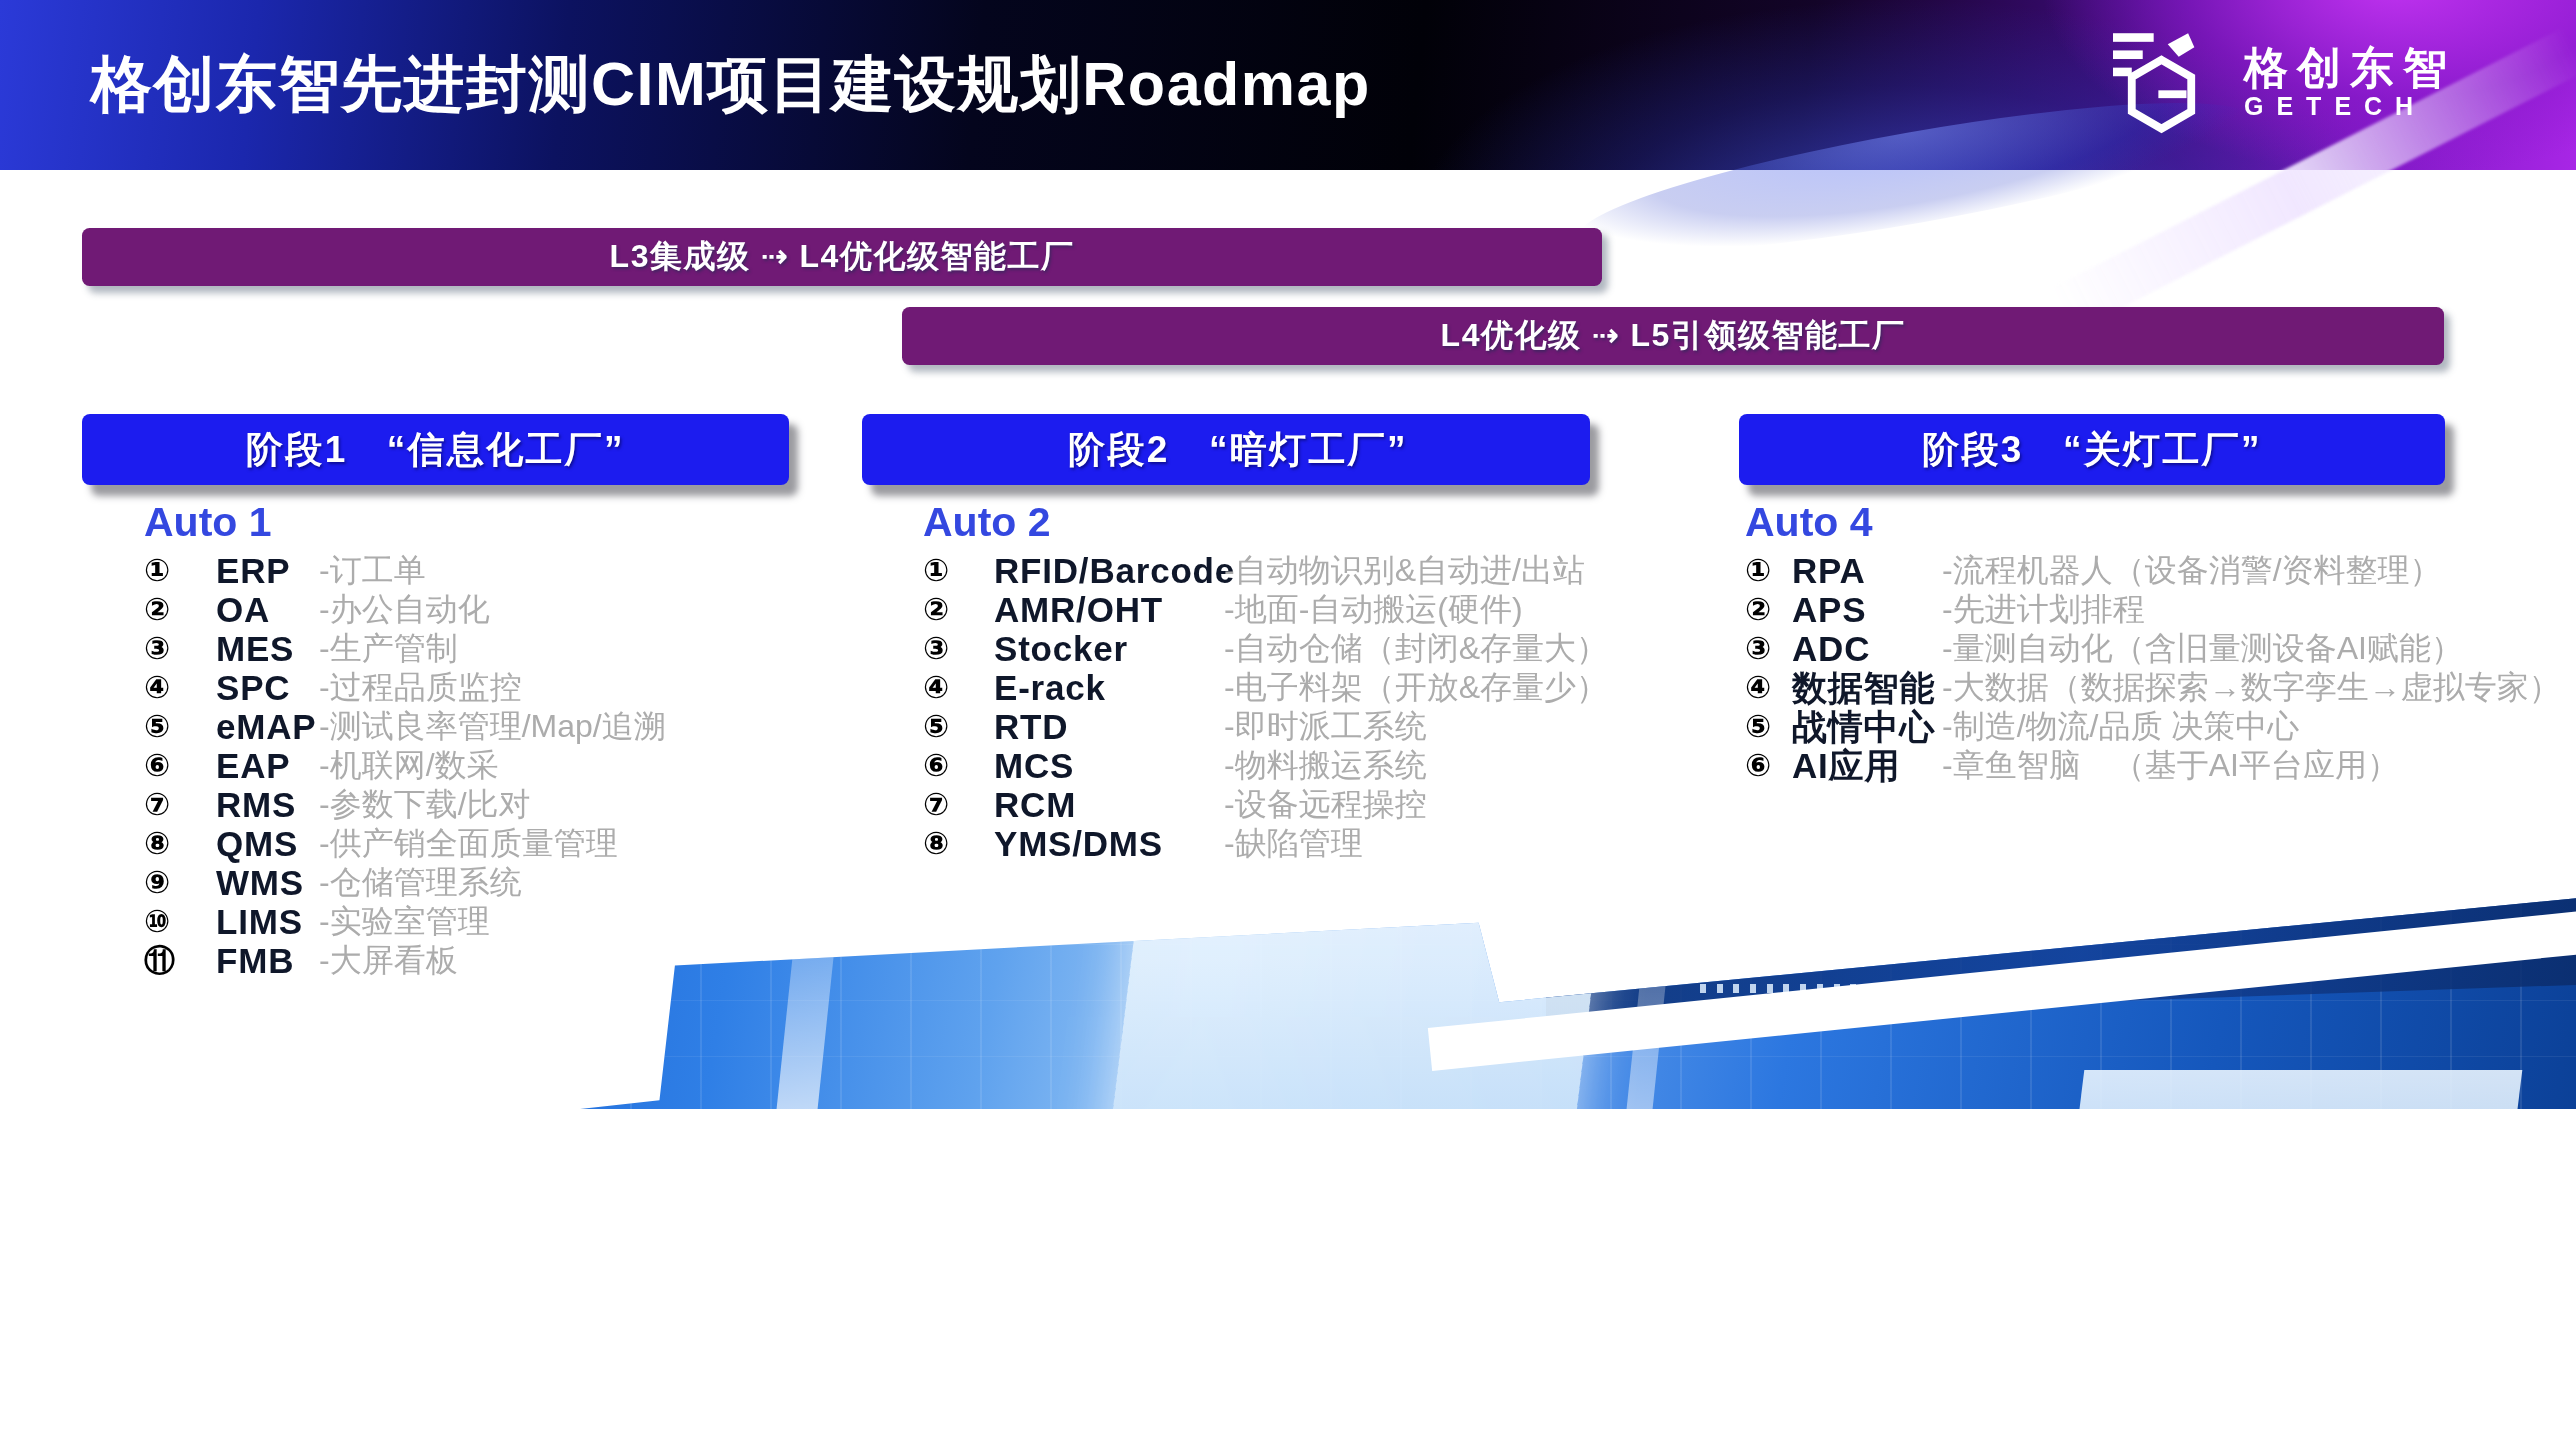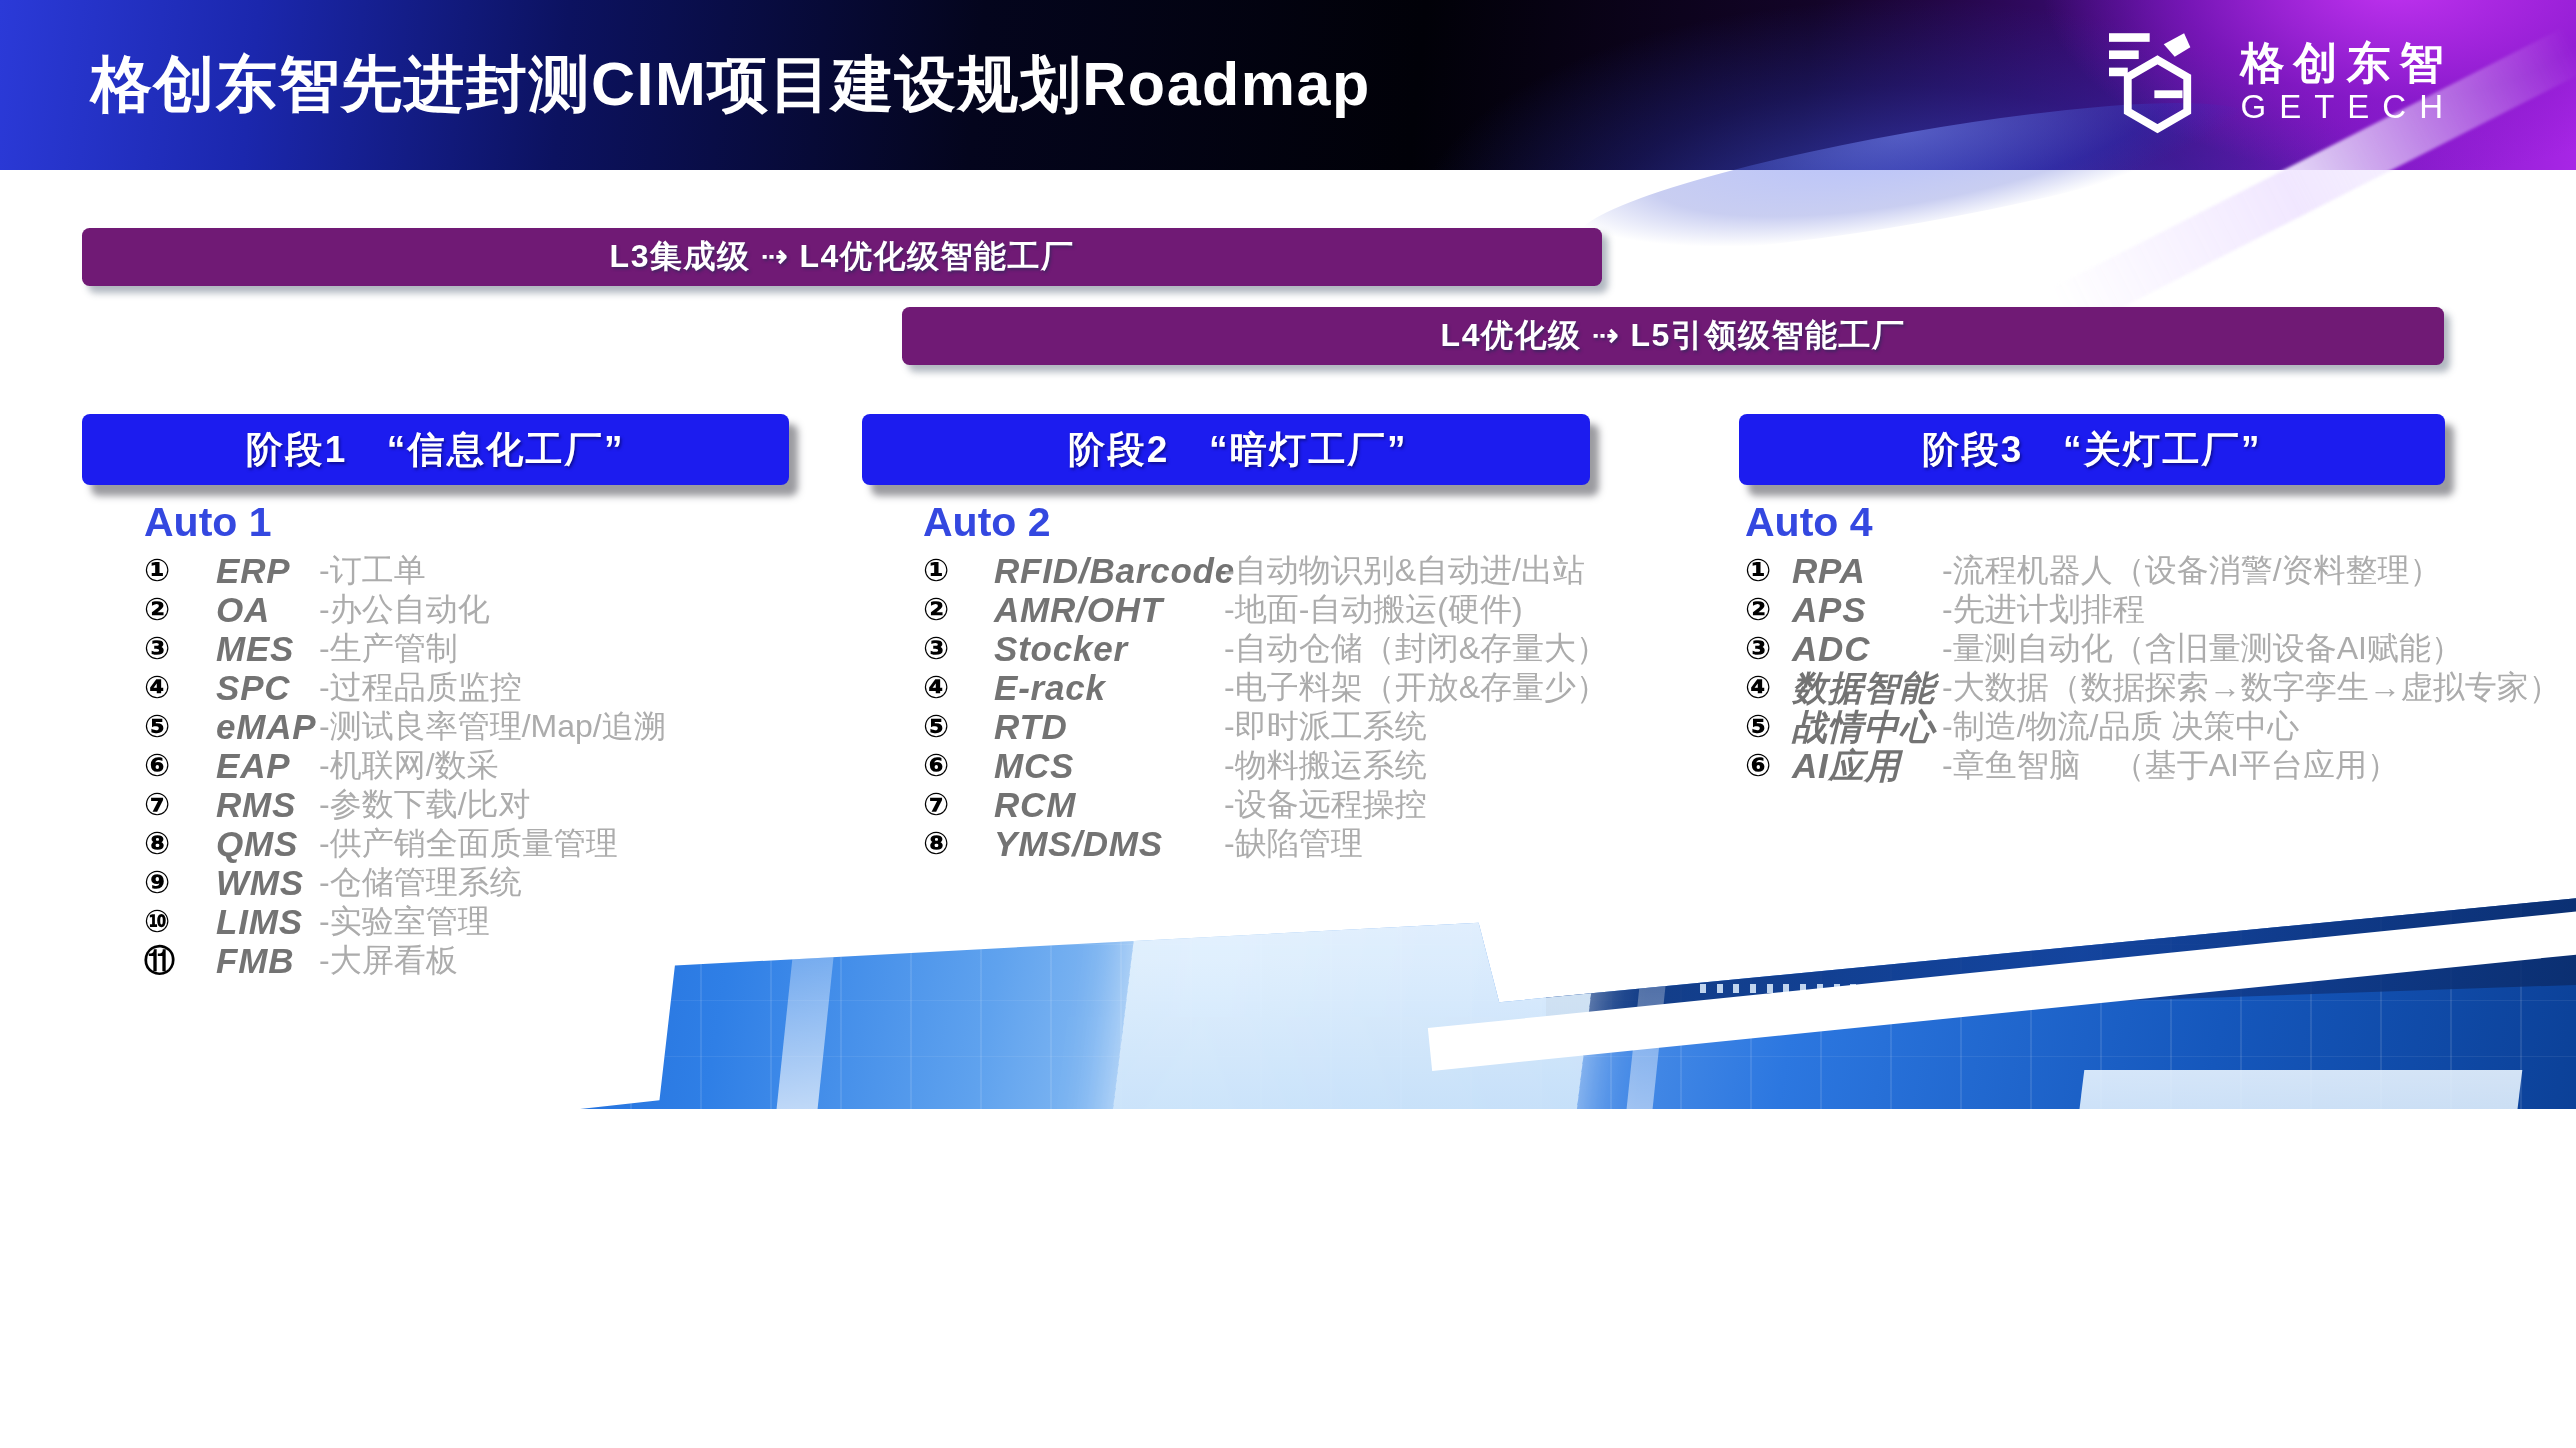--- a/index.html
+++ b/index.html
@@ -30,21 +30,21 @@
     transform:rotate(-10deg);
   }
   .page-title{
     position:absolute;left:91px;top:44px;
     color:#ffffff;font-size:61px;font-weight:800;letter-spacing:1.5px;white-space:nowrap;
   }
   .logo{position:absolute;right:120px;top:30px;display:flex;align-items:center;gap:34px;color:#fff;}
   .logo svg{display:block;}
   .logo-text{display:flex;flex-direction:column;justify-content:center;}
   .logo-cn{font-size:44px;font-weight:700;letter-spacing:9px;line-height:1.1;white-space:nowrap;}
-  .logo-en{font-size:33px;font-weight:400;letter-spacing:13px;line-height:1.15;white-space:nowrap;}
+  .logo-en{font-size:25px;font-weight:700;letter-spacing:13px;line-height:1.15;white-space:nowrap;}
 
   
   .level-bar{
     position:absolute;height:58px;border-radius:7.6px;background:#701a75;
     color:#ffffff;font-size:32px;font-weight:600;letter-spacing:1.5px;
     display:flex;align-items:center;justify-content:center;white-space:nowrap;
     text-shadow:1.5px 2.3px 3px rgba(25,45,80,.55);
     box-shadow:6px 6.8px 7.6px rgba(80,95,115,.45);
   }
   .level-bar.b1{left:82px;top:228px;width:1520px;}
@@ -60,21 +60,21 @@
   }
   .stage-header.s1{left:82px;width:707px;}
   .stage-header.s2{left:862px;width:704px;padding-left:24px;}
   .stage-header.s3{left:1739px;width:706px;}
 
   
   .stage-list{position:absolute;top:499px;white-space:nowrap;}
   .auto-title{font-size:41px;font-weight:800;color:#3448E0;height:50px;line-height:46px;margin-bottom:1.5px;}
   .item{position:relative;height:39px;}
   .item .num{position:absolute;left:0;top:0;line-height:39px;font-size:31px;font-weight:700;color:#000;}
-  .item .acr{position:absolute;left:var(--acr);top:0;line-height:39px;font-size:35px;font-weight:800;color:#737373;letter-spacing:0.8px;font-style:italic;}
+  .item .acr{position:absolute;left:var(--acr);top:0;line-height:39px;font-size:35px;font-weight:800;color:#0f172a;letter-spacing:0.8px;}
   .item .desc{position:absolute;left:var(--desc);top:0;line-height:39px;font-size:32px;font-weight:400;color:#ACACAC;}
 
   
   .block-raise{
     position:absolute;left:688px;top:983px;width:791px;height:145px;
     background:linear-gradient(100deg,#2f7de8 0%,#74adf1 35%,#3b82e4 70%,#1b5ec6 100%);
     clip-path:polygon(0 0,100% 70%,100% 100%,0 100%);
   }
   .photo{
     position:absolute;left:0;top:837px;width:2576px;height:612px;

